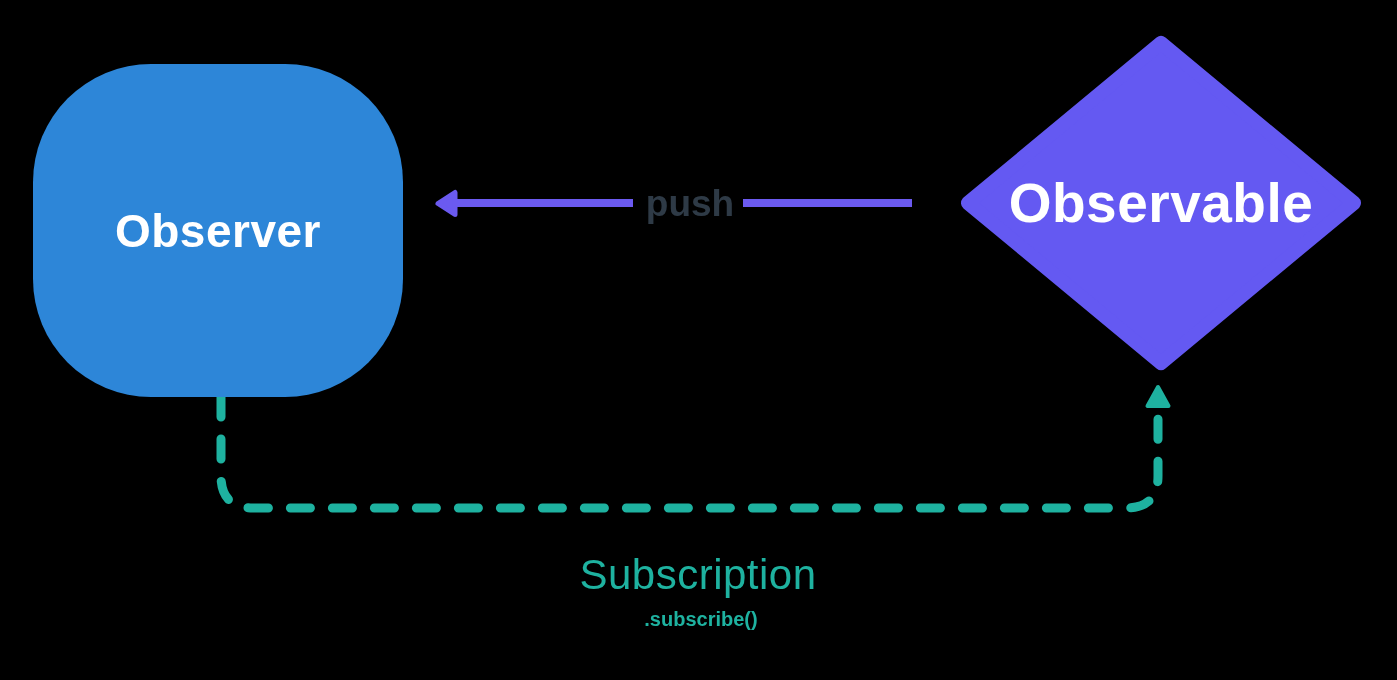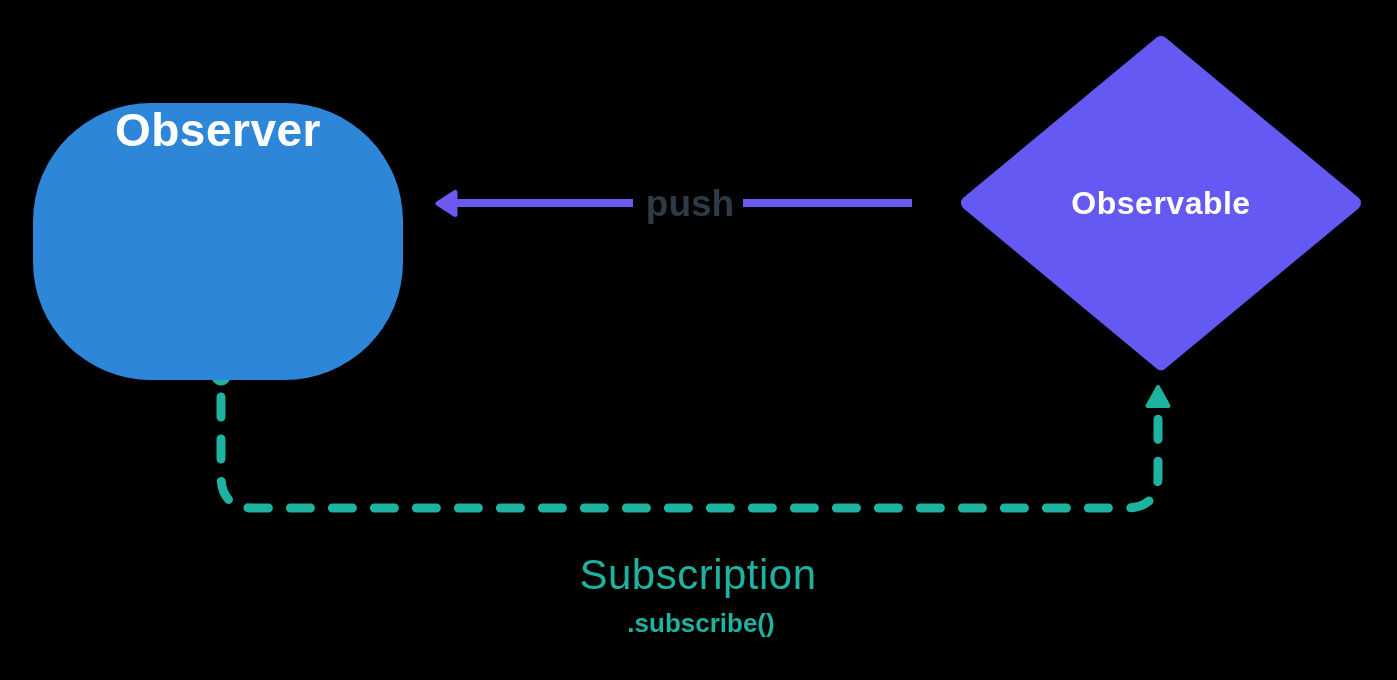--- a/index.html
+++ b/index.html
@@ -51,45 +51,44 @@
     stroke: var(--subscription-teal, #1EB2A0);
     stroke-width: 4;
     stroke-linejoin: round;
   }
   
   .observer-node {
     position: absolute;
     left: 33px;
     top: 64px;
     width: 370px;
-    height: 277px;
+    height: 333px;
     background: var(--observer-blue, #2D86D8);
     border-radius: 118px;
     display: flex;
-    align-items: flex-start;
+    align-items: center;
     justify-content: center;
-    margin-top: 39px;
   }
   .node-label {
     color: var(--label-white, #FFFFFF);
     font-weight: 700;
     letter-spacing: 0.5px;
   }
   .observer-node .node-label { font-size: 46px; }
   .observable-label {
     position: absolute;
     left: 961px;
     top: 178px;
     width: 400px;
     height: 50px;
     display: flex;
     align-items: center;
     justify-content: center;
   }
-  .observable-label .node-label { font-size: 32px; }
+  .observable-label .node-label { font-size: 55px; }
   .push-label {
     position: absolute;
     left: 590px;
     top: 180px;
     width: 200px;
     height: 48px;
     display: flex;
     align-items: center;
     justify-content: center;
     color: var(--push-text-dark, #2E3A46);
@@ -107,21 +106,21 @@
     font-weight: 400;
     letter-spacing: 0.5px;
   }
   .subscription-method {
     position: absolute;
     left: 451px;
     top: 608px;
     width: 500px;
     text-align: center;
     color: var(--subscription-teal, #1EB2A0);
-    font-size: 26px;
+    font-size: 20px;
     font-weight: 700;
   }
 </style>
 </head>
 <body>
 
 <div class="stage">
 
   <svg class="layer" width="1397" height="680" viewBox="0 0 1397 680">
 

